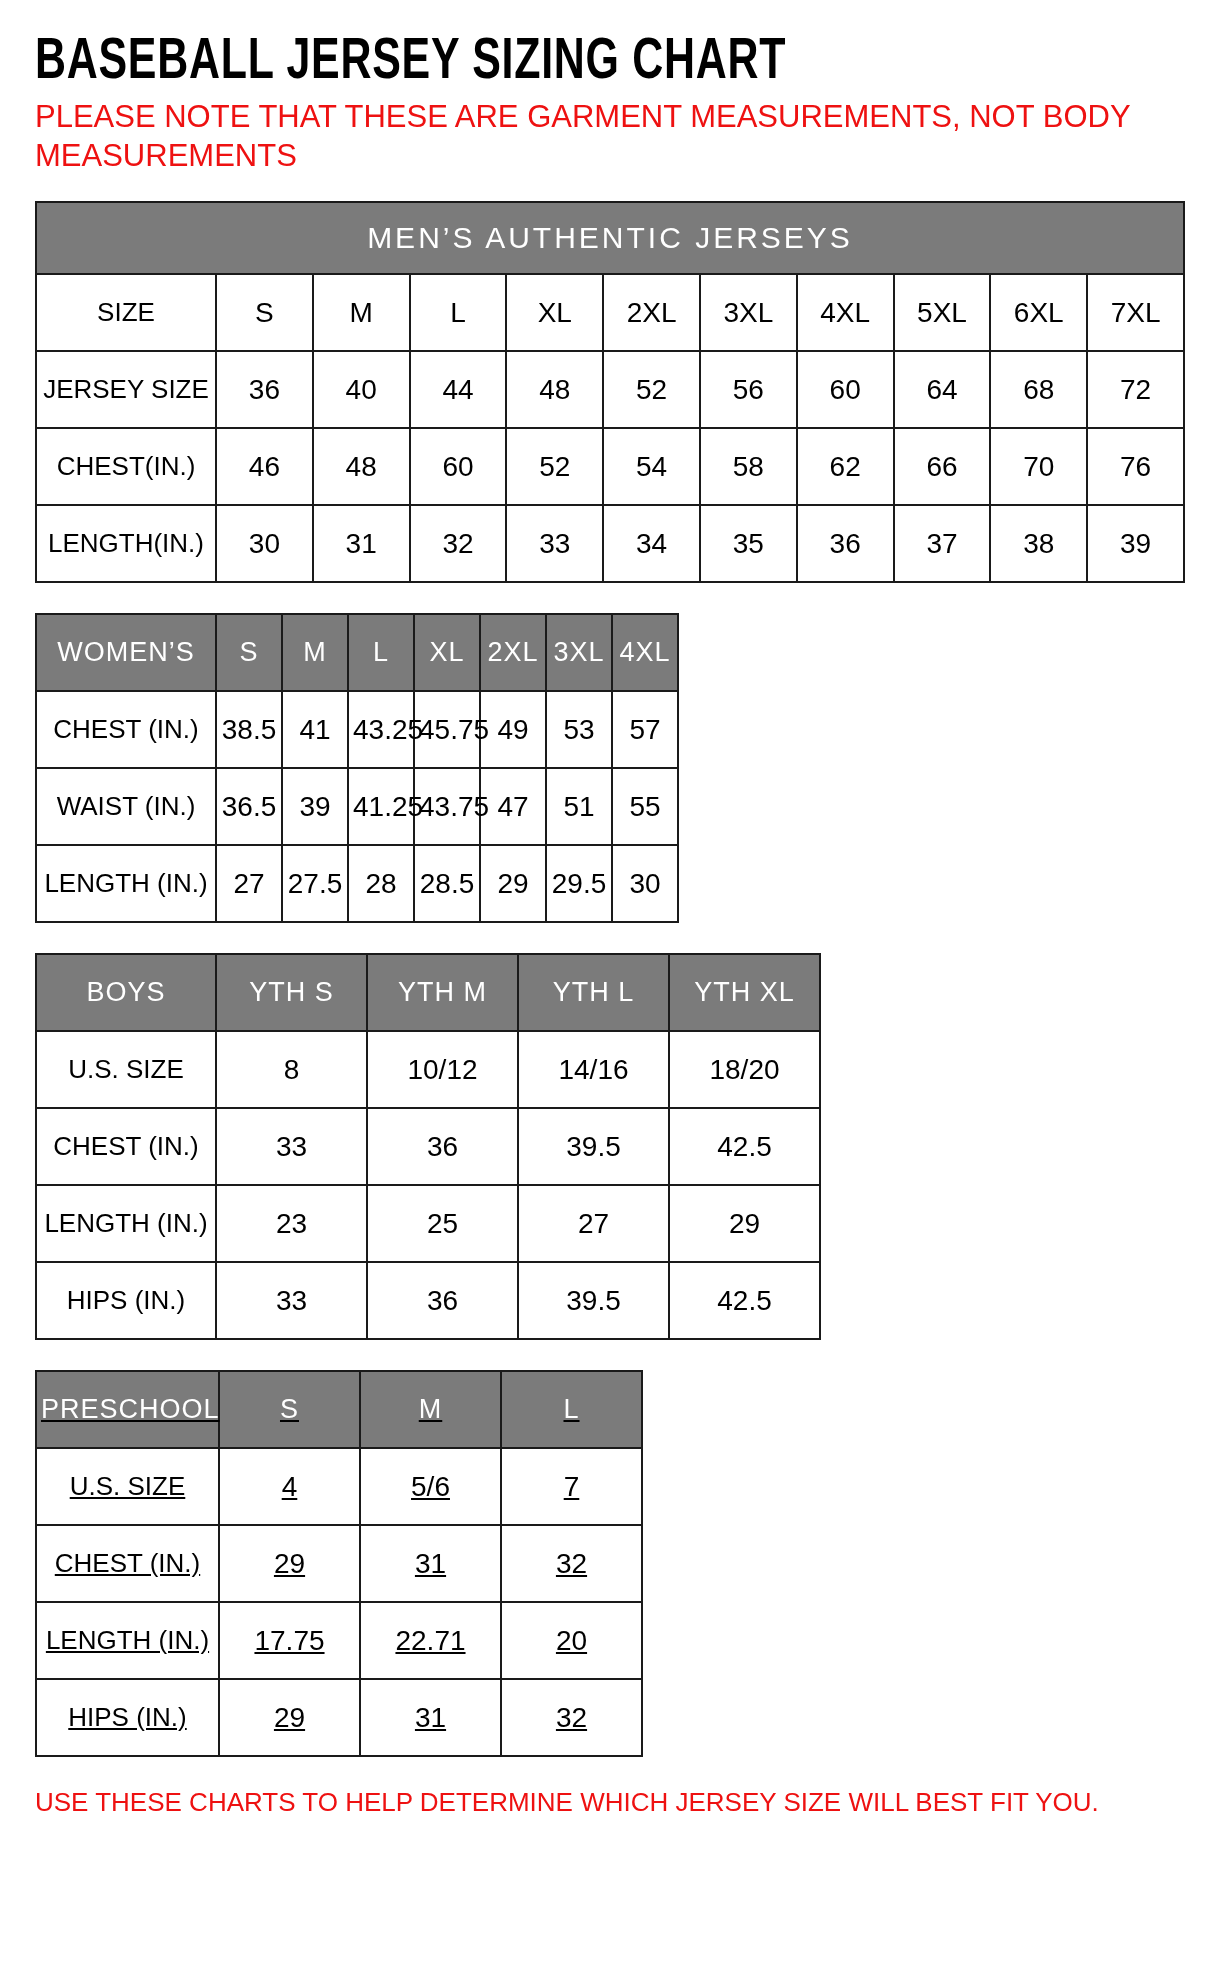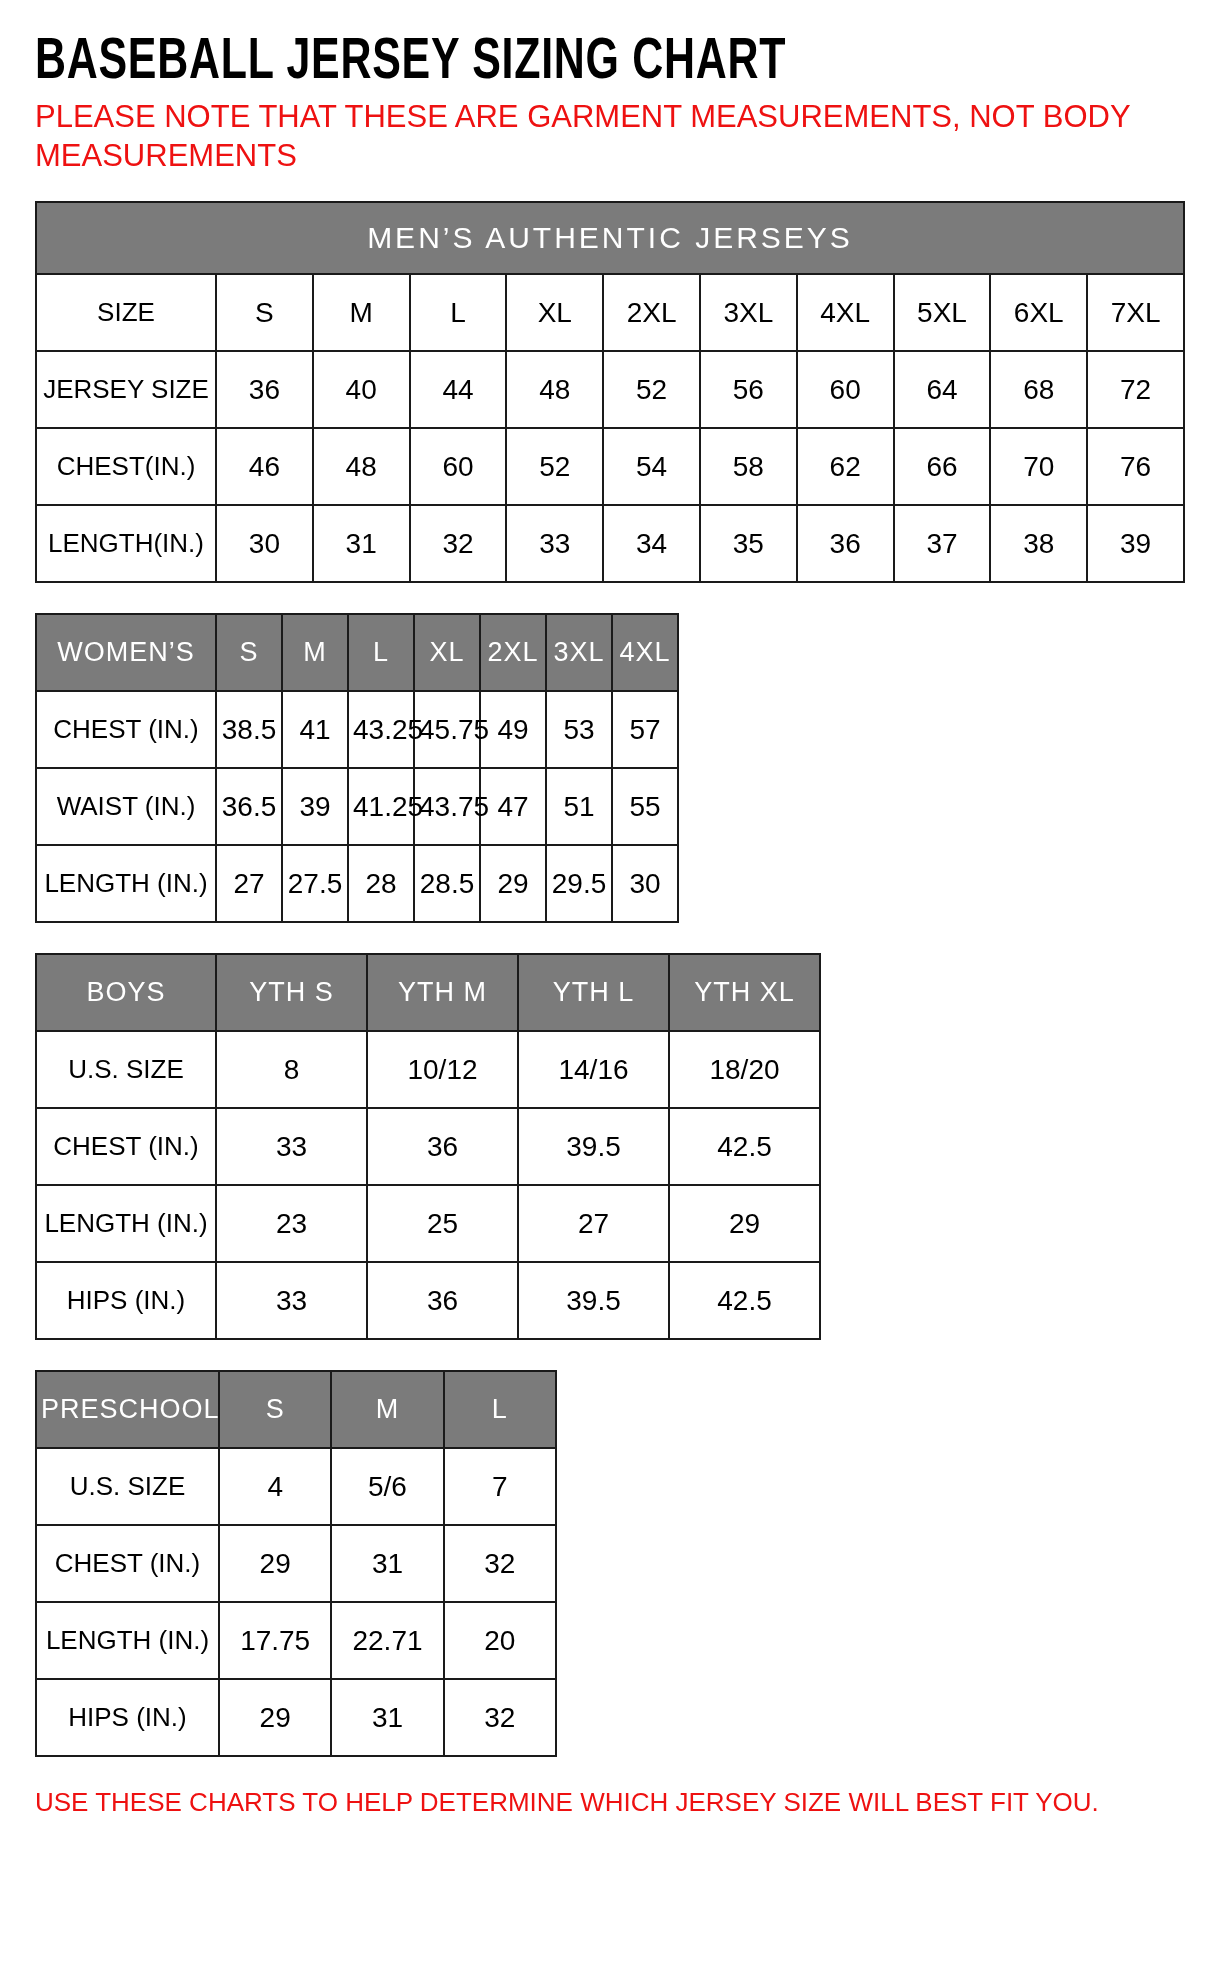--- a/index.html
+++ b/index.html
@@ -57,21 +57,21 @@
   table.chart tr.grayhead th {
     background:var(--gray);
     color:#fff;
     font-size:27px;
     letter-spacing:1px;
   }
   table.chart .rowlabel { font-size:26px; }
   .t1 { width:1150px; }  .t1 .c0 { width:180px; }
   .t2 { width:644px;border-radius:7px; }   .t2 .c0 { width:180px; }
   .t3 { width:786px; }   .t3 .c0 { width:180px; }
-  .t4 { width:522px; }   .t4 .c0 { width:183px; }
+  .t4 { width:608px;text-decoration:underline; }   .t4 .c0 { width:183px; }
   .footer {
     color:var(--red);
     font-size:26px;
     margin-top:2px;
     white-space:nowrap;
   }
 </style>
 </head>
 <body style="--red: #ee1111; --gray: #7b7b7b; --border: #1a1a1a;">
 

